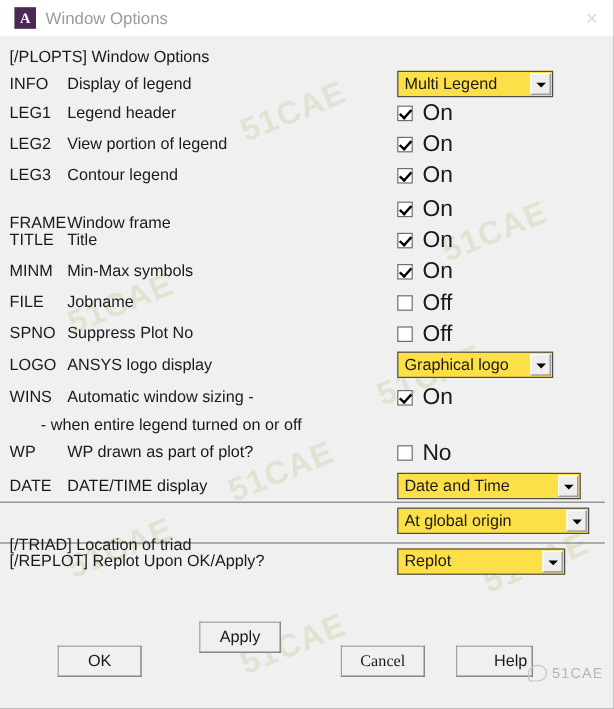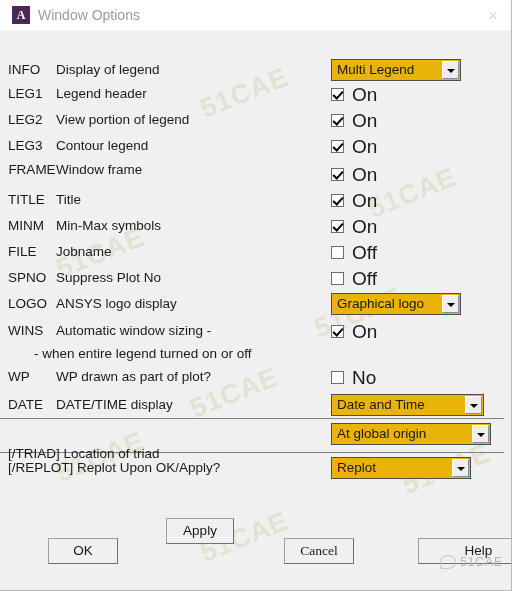--- a/index.html
+++ b/index.html
@@ -142,21 +142,21 @@
     white-space: nowrap;
     line-height: 17px;
   }
 
   
   .combo {
     position: absolute;
     height: 22px;
     box-sizing: border-box;
     border: 1px solid #4d4d4d;
-    background: #eab308;
+    background: #fde047;
   }
   .combo .val {
     position: absolute;
     left: 5px; top: 0;
     right: 22px;
     font-size: 13.5px;
     color: #1a1a1a;
     line-height: 20px;
     overflow: hidden;
     white-space: nowrap;
@@ -246,41 +246,42 @@
       <div class="wm" style="left: 196px; top: 540px;">51CAE</div>
     </div>
 
   <div id="titlebar">
     <div id="app-icon">A</div>
     <div id="title-text">Window Options</div>
     <div id="close-btn">×</div>
   </div>
 
   <div id="content">
+      <div class="sect-head" style="top: 10px;">[/PLOPTS]  Window Options</div>
       <div class="row-label" style="top: 32px;"><span class="code">INFO</span><span>Display of legend</span></div>
       <div class="combo" style="left: 331px; width: 130px; top: 29px;">
         <div class="val">Multi Legend</div>
         <div class="arrow-btn"></div>
       </div>
       <div class="row-label" style="top: 56px;"><span class="code">LEG1</span><span>Legend header</span></div>
       <div class="cb-wrap" style="left: 331px; top: 57px;">
         <div class="cb-box on"></div>
         <div class="cb-text">On</div>
       </div>
       <div class="row-label" style="top: 82px;"><span class="code">LEG2</span><span>View portion of legend</span></div>
       <div class="cb-wrap" style="left: 331px; top: 83px;">
         <div class="cb-box on"></div>
         <div class="cb-text">On</div>
       </div>
       <div class="row-label" style="top: 108px;"><span class="code">LEG3</span><span>Contour legend</span></div>
       <div class="cb-wrap" style="left: 331px; top: 109px;">
         <div class="cb-box on"></div>
         <div class="cb-text">On</div>
       </div>
-      <div class="row-label" style="top: 132px; text-align: center;"><span class="code">FRAME</span><span>Window frame</span></div>
+      <div class="row-label" style="top: 148px;"><span class="code">FRAME</span><span>Window frame</span></div>
       <div class="cb-wrap" style="left: 331px; top: 137px;">
         <div class="cb-box on"></div>
         <div class="cb-text">On</div>
       </div>
       <div class="row-label" style="top: 162px;"><span class="code">TITLE</span><span>Title</span></div>
       <div class="cb-wrap" style="left: 331px; top: 163px;">
         <div class="cb-box on"></div>
         <div class="cb-text">On</div>
       </div>
       <div class="row-label" style="top: 188px;"><span class="code">MINM</span><span>Min-Max symbols</span></div>
@@ -327,20 +328,20 @@
         <div class="arrow-btn"></div>
       </div>
       <div class="sect-head" style="top: 430px;">[/REPLOT]  Replot Upon OK/Apply?</div>
       <div class="combo" style="left: 331px; width: 140px; top: 427px;">
         <div class="val">Replot</div>
         <div class="arrow-btn"></div>
       </div>
       <div class="dlg-btn" style="left: 48px; width: 70px; top: 508px;">OK</div>
       <div class="dlg-btn" style="left: 166px; width: 68px; top: 488px;">Apply</div>
       <div class="dlg-btn" style="left: 284px; width: 70px; top: 508px; font-family: Liberation Serif, serif;">Cancel</div>
-      <div class="dlg-btn" style="left: 418px; width: 94px; top: 508px; padding-left: 27px;">Help</div>
+      <div class="dlg-btn" style="left: 380px; width: 64px; top: 508px; padding-left: 27px;">Help</div>
     </div>
 
   <div id="brand">
     <span class="wechat"></span><span class="btxt">51CAE</span>
   </div>
 
 </div>
 
 </body></html>

